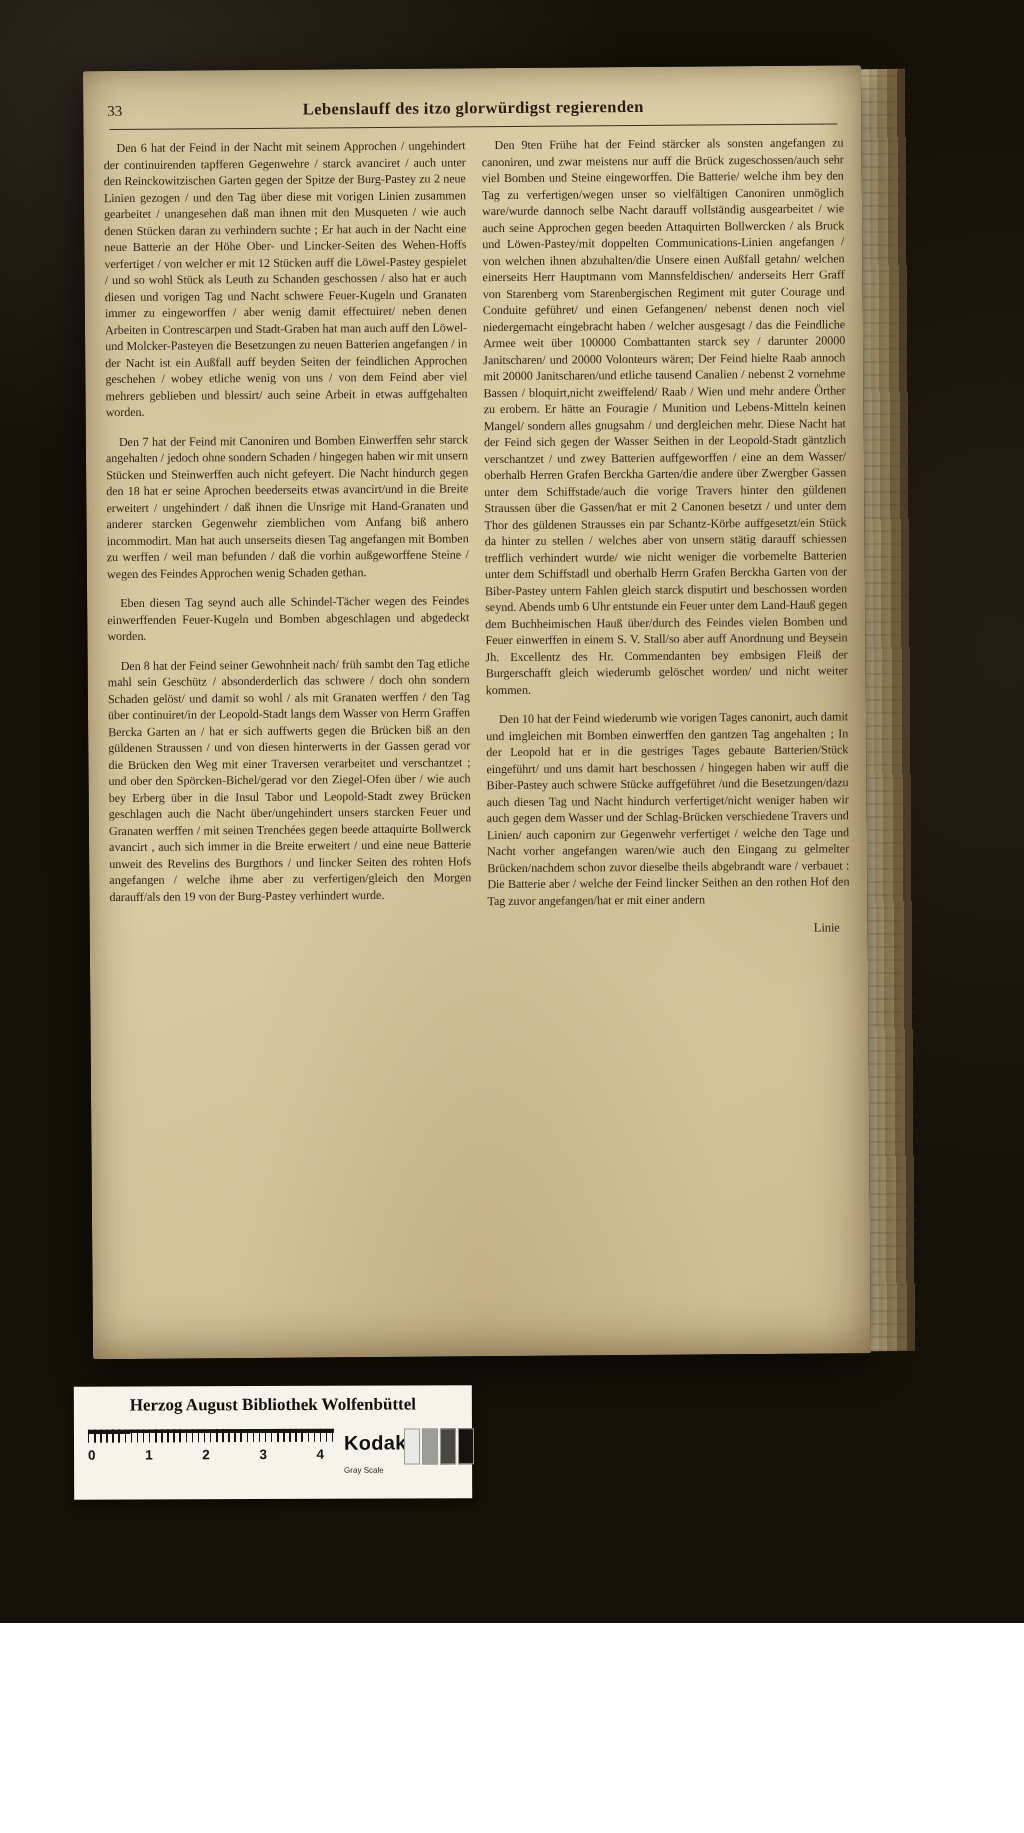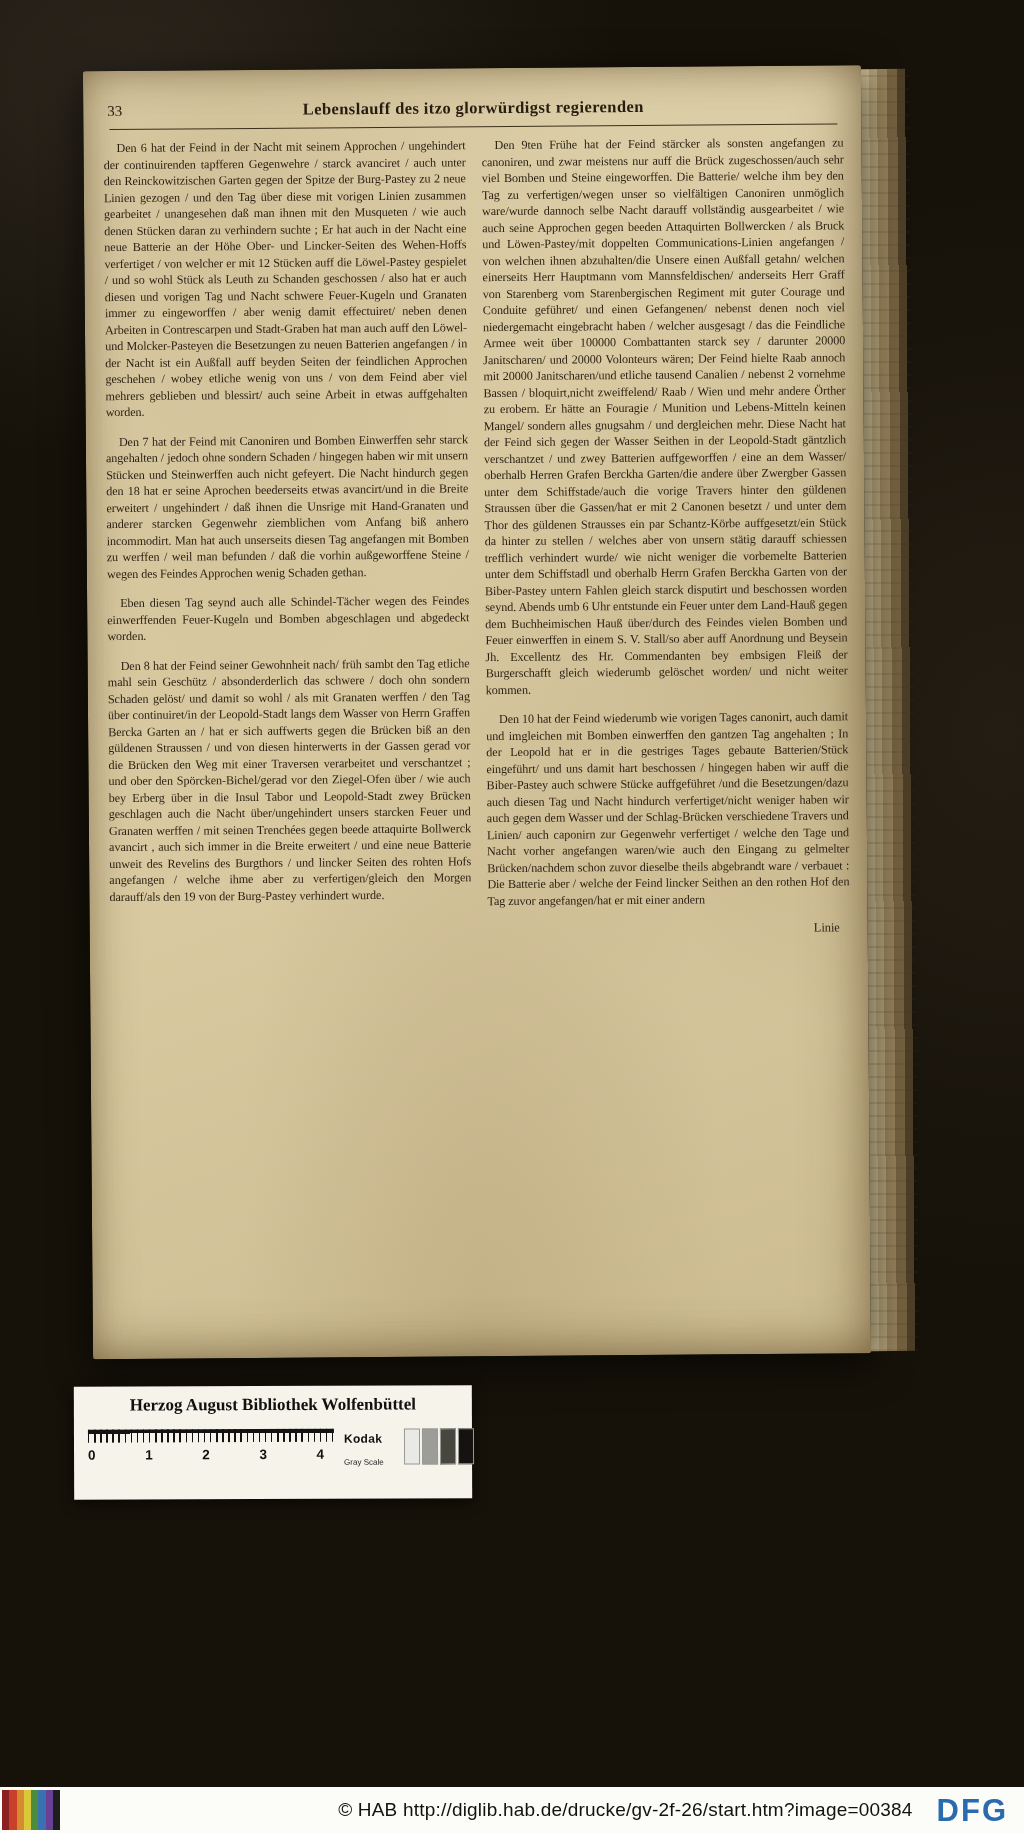--- a/index.html
+++ b/index.html
@@ -1,17 +1,17 @@
 <!DOCTYPE html>
 <html><head>
 <meta charset="utf-8">
 <style>
   html,body{margin:0;padding:0;}
   .stage{
-    position:relative; width:1024px; height:1833px; overflow:hidden;
+    position:relative; width:1024px; height:1623px; overflow:hidden;
     background:
       radial-gradient(900px 700px at 12% 4%, #2b251c 0%, rgba(43,37,28,0) 55%),
       radial-gradient(700px 900px at 98% 40%, #241d14 0%, rgba(36,29,20,0) 60%),
       #161209;
     font-family:"Liberation Serif", serif;
   }
   
   .book{
     position:absolute; left:88px; top:58px; width:836px; height:1308px;
     transform:rotate(-0.45deg);
@@ -80,21 +80,21 @@
       linear-gradient(#131313 0 4px, rgba(0,0,0,0) 4px),
       repeating-linear-gradient(90deg, #131313 0 1.5px, rgba(0,0,0,0) 1.5px 6.1px);
   }
   .ruler-nums{
     position:absolute; left:0; top:22px; width:236px; display:flex;
     justify-content:space-between; font-family:"Liberation Sans", sans-serif;
     font-size:13.5px; font-weight:bold; color:#111;
   }
   .kodak-block{ position:absolute; left:256px; top:8px; line-height:1; }
   .kodak-brand{
-    font-family:"Liberation Sans", sans-serif; font-weight:bold; font-size:12px;
+    font-family:"Liberation Sans", sans-serif; font-weight:bold; font-size:20px;
     color:#101010; letter-spacing:.3px;
   }
   .kodak-sub{ font-family:"Liberation Sans", sans-serif; font-size:8px; color:#222; margin-top:14px; }
   .gray-patches{ position:absolute; left:316px; top:4px; display:flex; gap:2px; }
   .gp{ width:16px; height:36px; border:1px solid #9a9a94; box-sizing:border-box; }
   .g1{ background:#e9e9e6; } .g2{ background:#9c9c98; } .g3{ background:#47463f; } .g4{ background:#14130f; }
   
   .bottom-bar{
     position:absolute; left:0; top:1787px; width:1024px; height:46px;
     background:#fcfcf9; display:flex; align-items:center;

